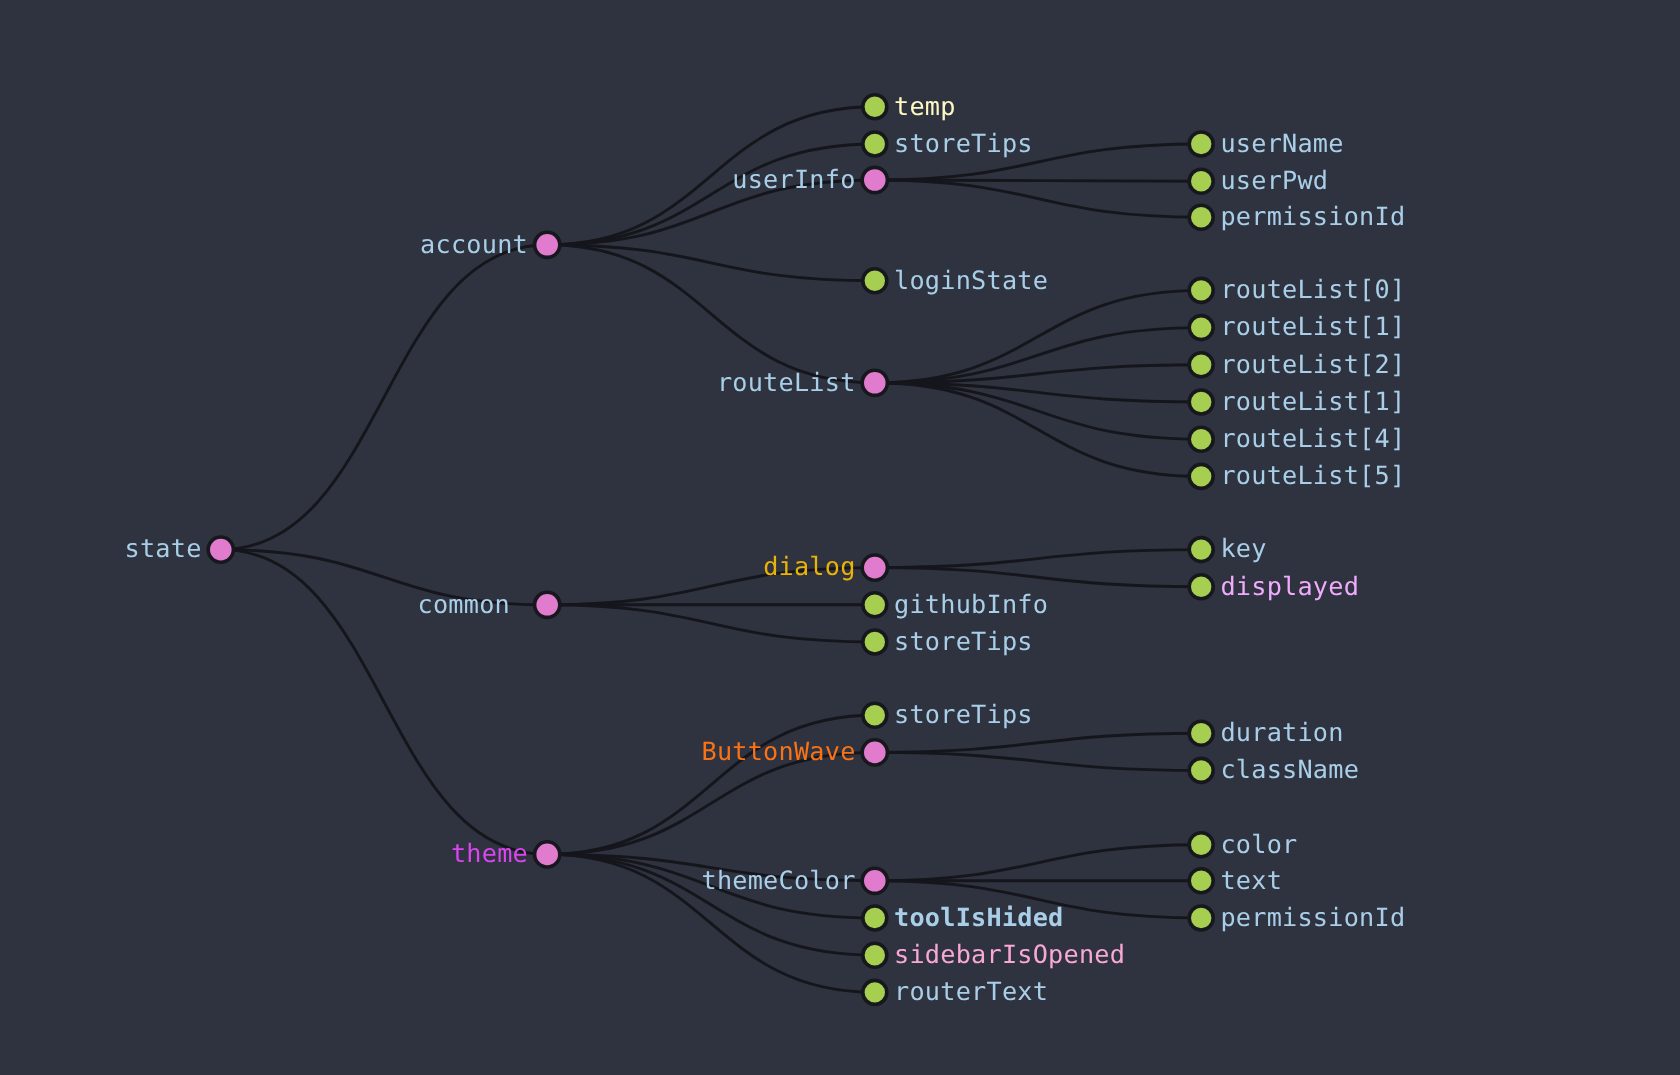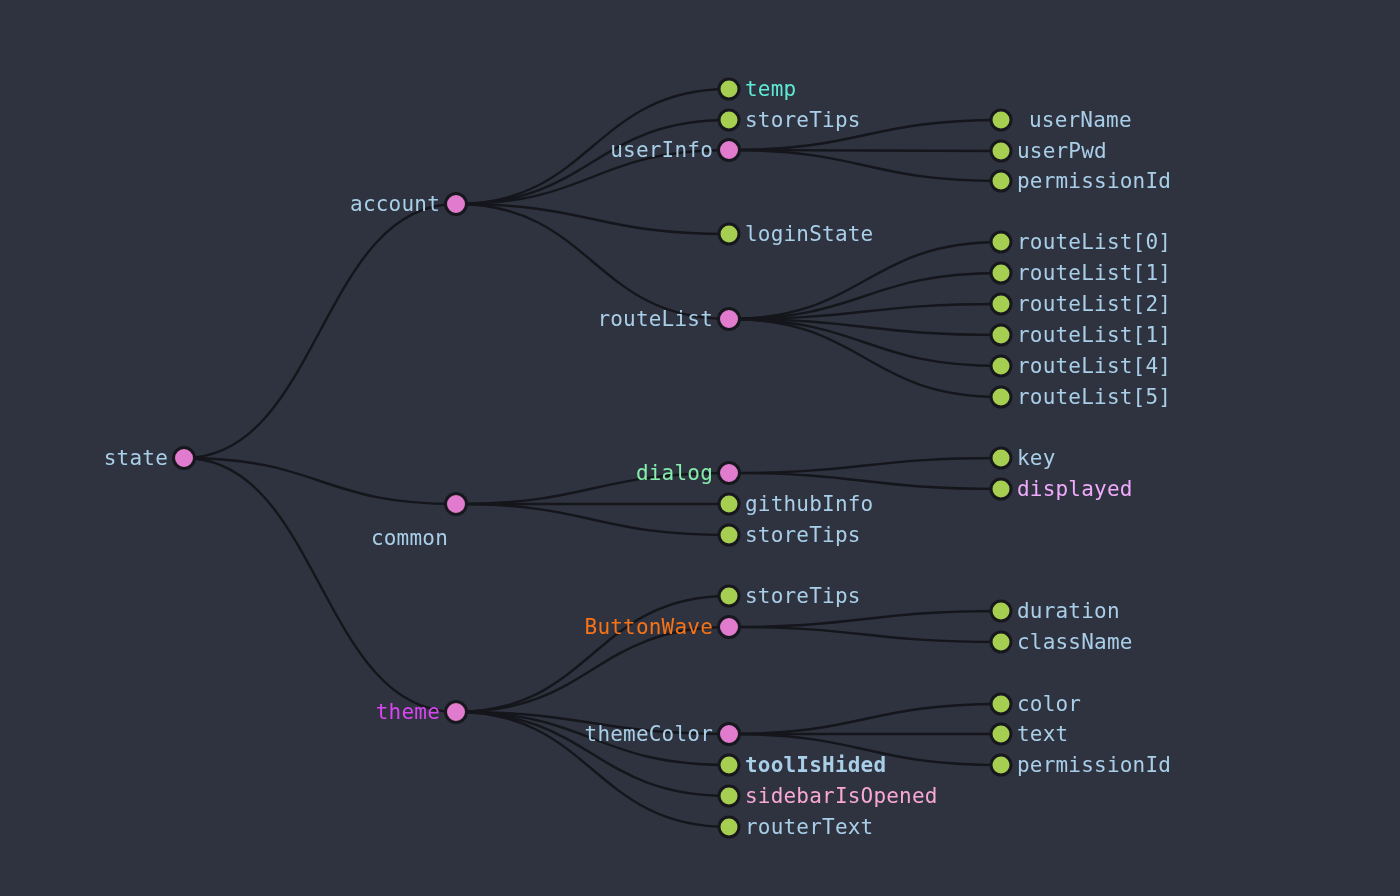--- a/index.html
+++ b/index.html
@@ -112,27 +112,27 @@
       <path d="M729,734C865,734 865,704 1001,704" fill="none" stroke="#15161b" stroke-width="2.4"></path>
       <path d="M729,734C865,734 865,734 1001,734" fill="none" stroke="#15161b" stroke-width="2.4"></path>
       <path d="M729,734C865,734 865,765 1001,765" fill="none" stroke="#15161b" stroke-width="2.4"></path>
     </svg>
   <div id="node-layer">
       <div class="node root" style="left: 184px; top: 458px; background: rgb(224, 123, 206); border-color: rgb(23, 24, 29);"></div>
       <div class="node-label label-left" style="top: 458px; left: 168px; color: rgb(169, 207, 232);">state</div>
       <div class="node internal" style="left: 456px; top: 204px; background: rgb(224, 123, 206); border-color: rgb(23, 24, 29);"></div>
       <div class="node-label label-left" style="top: 204px; left: 440px; color: rgb(169, 207, 232);">account</div>
       <div class="node leaf" style="left: 729px; top: 89px; background: rgb(166, 206, 81); border-color: rgb(23, 24, 29);"></div>
-      <div class="node-label label-right" style="top: 89px; left: 745px; color: #5eead4; text-align: center;">temp</div>
+      <div class="node-label label-right" style="top: 89px; left: 745px; color: #fef9c3; text-align: center;">temp</div>
       <div class="node leaf" style="left: 729px; top: 120px; background: rgb(166, 206, 81); border-color: rgb(23, 24, 29);"></div>
       <div class="node-label label-right" style="top: 120px; left: 745px; color: rgb(169, 207, 232);">storeTips</div>
       <div class="node internal" style="left: 729px; top: 150px; background: rgb(224, 123, 206); border-color: rgb(23, 24, 29);"></div>
       <div class="node-label label-left" style="top: 150px; left: 713px; color: rgb(169, 207, 232);">userInfo</div>
       <div class="node leaf" style="left: 1001px; top: 120px; background: rgb(166, 206, 81); border-color: rgb(23, 24, 29);"></div>
-      <div class="node-label label-right" style="top: 120px; left: 1017px; color: rgb(169, 207, 232); margin-left: 12px;">userName</div>
+      <div class="node-label label-right" style="top: 120px; left: 1017px; color: rgb(169, 207, 232);">userName</div>
       <div class="node leaf" style="left: 1001px; top: 151px; background: rgb(166, 206, 81); border-color: rgb(23, 24, 29);"></div>
       <div class="node-label label-right" style="top: 151px; left: 1017px; color: rgb(169, 207, 232);">userPwd</div>
       <div class="node leaf" style="left: 1001px; top: 181px; background: rgb(166, 206, 81); border-color: rgb(23, 24, 29);"></div>
       <div class="node-label label-right" style="top: 181px; left: 1017px; color: rgb(169, 207, 232);">permissionId</div>
       <div class="node leaf" style="left: 729px; top: 234px; background: rgb(166, 206, 81); border-color: rgb(23, 24, 29);"></div>
       <div class="node-label label-right" style="top: 234px; left: 745px; color: rgb(169, 207, 232);">loginState</div>
       <div class="node internal" style="left: 729px; top: 319px; background: rgb(224, 123, 206); border-color: rgb(23, 24, 29);"></div>
       <div class="node-label label-left" style="top: 319px; left: 713px; color: rgb(169, 207, 232);">routeList</div>
       <div class="node leaf" style="left: 1001px; top: 242px; background: rgb(166, 206, 81); border-color: rgb(23, 24, 29);"></div>
       <div class="node-label label-right" style="top: 242px; left: 1017px; color: rgb(169, 207, 232);">routeList[0]</div>
@@ -140,23 +140,23 @@
       <div class="node-label label-right" style="top: 273px; left: 1017px; color: rgb(169, 207, 232);">routeList[1]</div>
       <div class="node leaf" style="left: 1001px; top: 304px; background: rgb(166, 206, 81); border-color: rgb(23, 24, 29);"></div>
       <div class="node-label label-right" style="top: 304px; left: 1017px; color: rgb(169, 207, 232);">routeList[2]</div>
       <div class="node leaf" style="left: 1001px; top: 335px; background: rgb(166, 206, 81); border-color: rgb(23, 24, 29);"></div>
       <div class="node-label label-right" style="top: 335px; left: 1017px; color: rgb(169, 207, 232);">routeList[1]</div>
       <div class="node leaf" style="left: 1001px; top: 366px; background: rgb(166, 206, 81); border-color: rgb(23, 24, 29);"></div>
       <div class="node-label label-right" style="top: 366px; left: 1017px; color: rgb(169, 207, 232);">routeList[4]</div>
       <div class="node leaf" style="left: 1001px; top: 397px; background: rgb(166, 206, 81); border-color: rgb(23, 24, 29);"></div>
       <div class="node-label label-right" style="top: 397px; left: 1017px; color: rgb(169, 207, 232);">routeList[5]</div>
       <div class="node internal" style="left: 456px; top: 504px; background: rgb(224, 123, 206); border-color: rgb(23, 24, 29);"></div>
-      <div class="node-label label-left" style="top: 504px; left: 448px; color: rgb(169, 207, 232); margin-top: 34px;">common</div>
+      <div class="node-label label-left" style="top: 504px; left: 425px; color: rgb(169, 207, 232);">common</div>
       <div class="node internal" style="left: 729px; top: 473px; background: rgb(224, 123, 206); border-color: rgb(23, 24, 29);"></div>
-      <div class="node-label label-left" style="top: 473px; left: 713px; color: #86efac;">dialog</div>
+      <div class="node-label label-left" style="top: 473px; left: 713px; color: #eab308;">dialog</div>
       <div class="node leaf" style="left: 1001px; top: 458px; background: rgb(166, 206, 81); border-color: rgb(23, 24, 29);"></div>
       <div class="node-label label-right" style="top: 458px; left: 1017px; color: rgb(169, 207, 232);">key</div>
       <div class="node leaf" style="left: 1001px; top: 489px; background: rgb(166, 206, 81); border-color: rgb(23, 24, 29);"></div>
       <div class="node-label label-right" style="top: 489px; left: 1017px; color: #f0abfc;">displayed</div>
       <div class="node leaf" style="left: 729px; top: 504px; background: rgb(166, 206, 81); border-color: rgb(23, 24, 29);"></div>
       <div class="node-label label-right" style="top: 504px; left: 745px; color: rgb(169, 207, 232);">githubInfo</div>
       <div class="node leaf" style="left: 729px; top: 535px; background: rgb(166, 206, 81); border-color: rgb(23, 24, 29);"></div>
       <div class="node-label label-right" style="top: 535px; left: 745px; color: rgb(169, 207, 232);">storeTips</div>
       <div class="node internal" style="left: 456px; top: 712px; background: rgb(224, 123, 206); border-color: rgb(23, 24, 29);"></div>
       <div class="node-label label-left" style="top: 712px; left: 440px; color: #d946ef;">theme</div>

